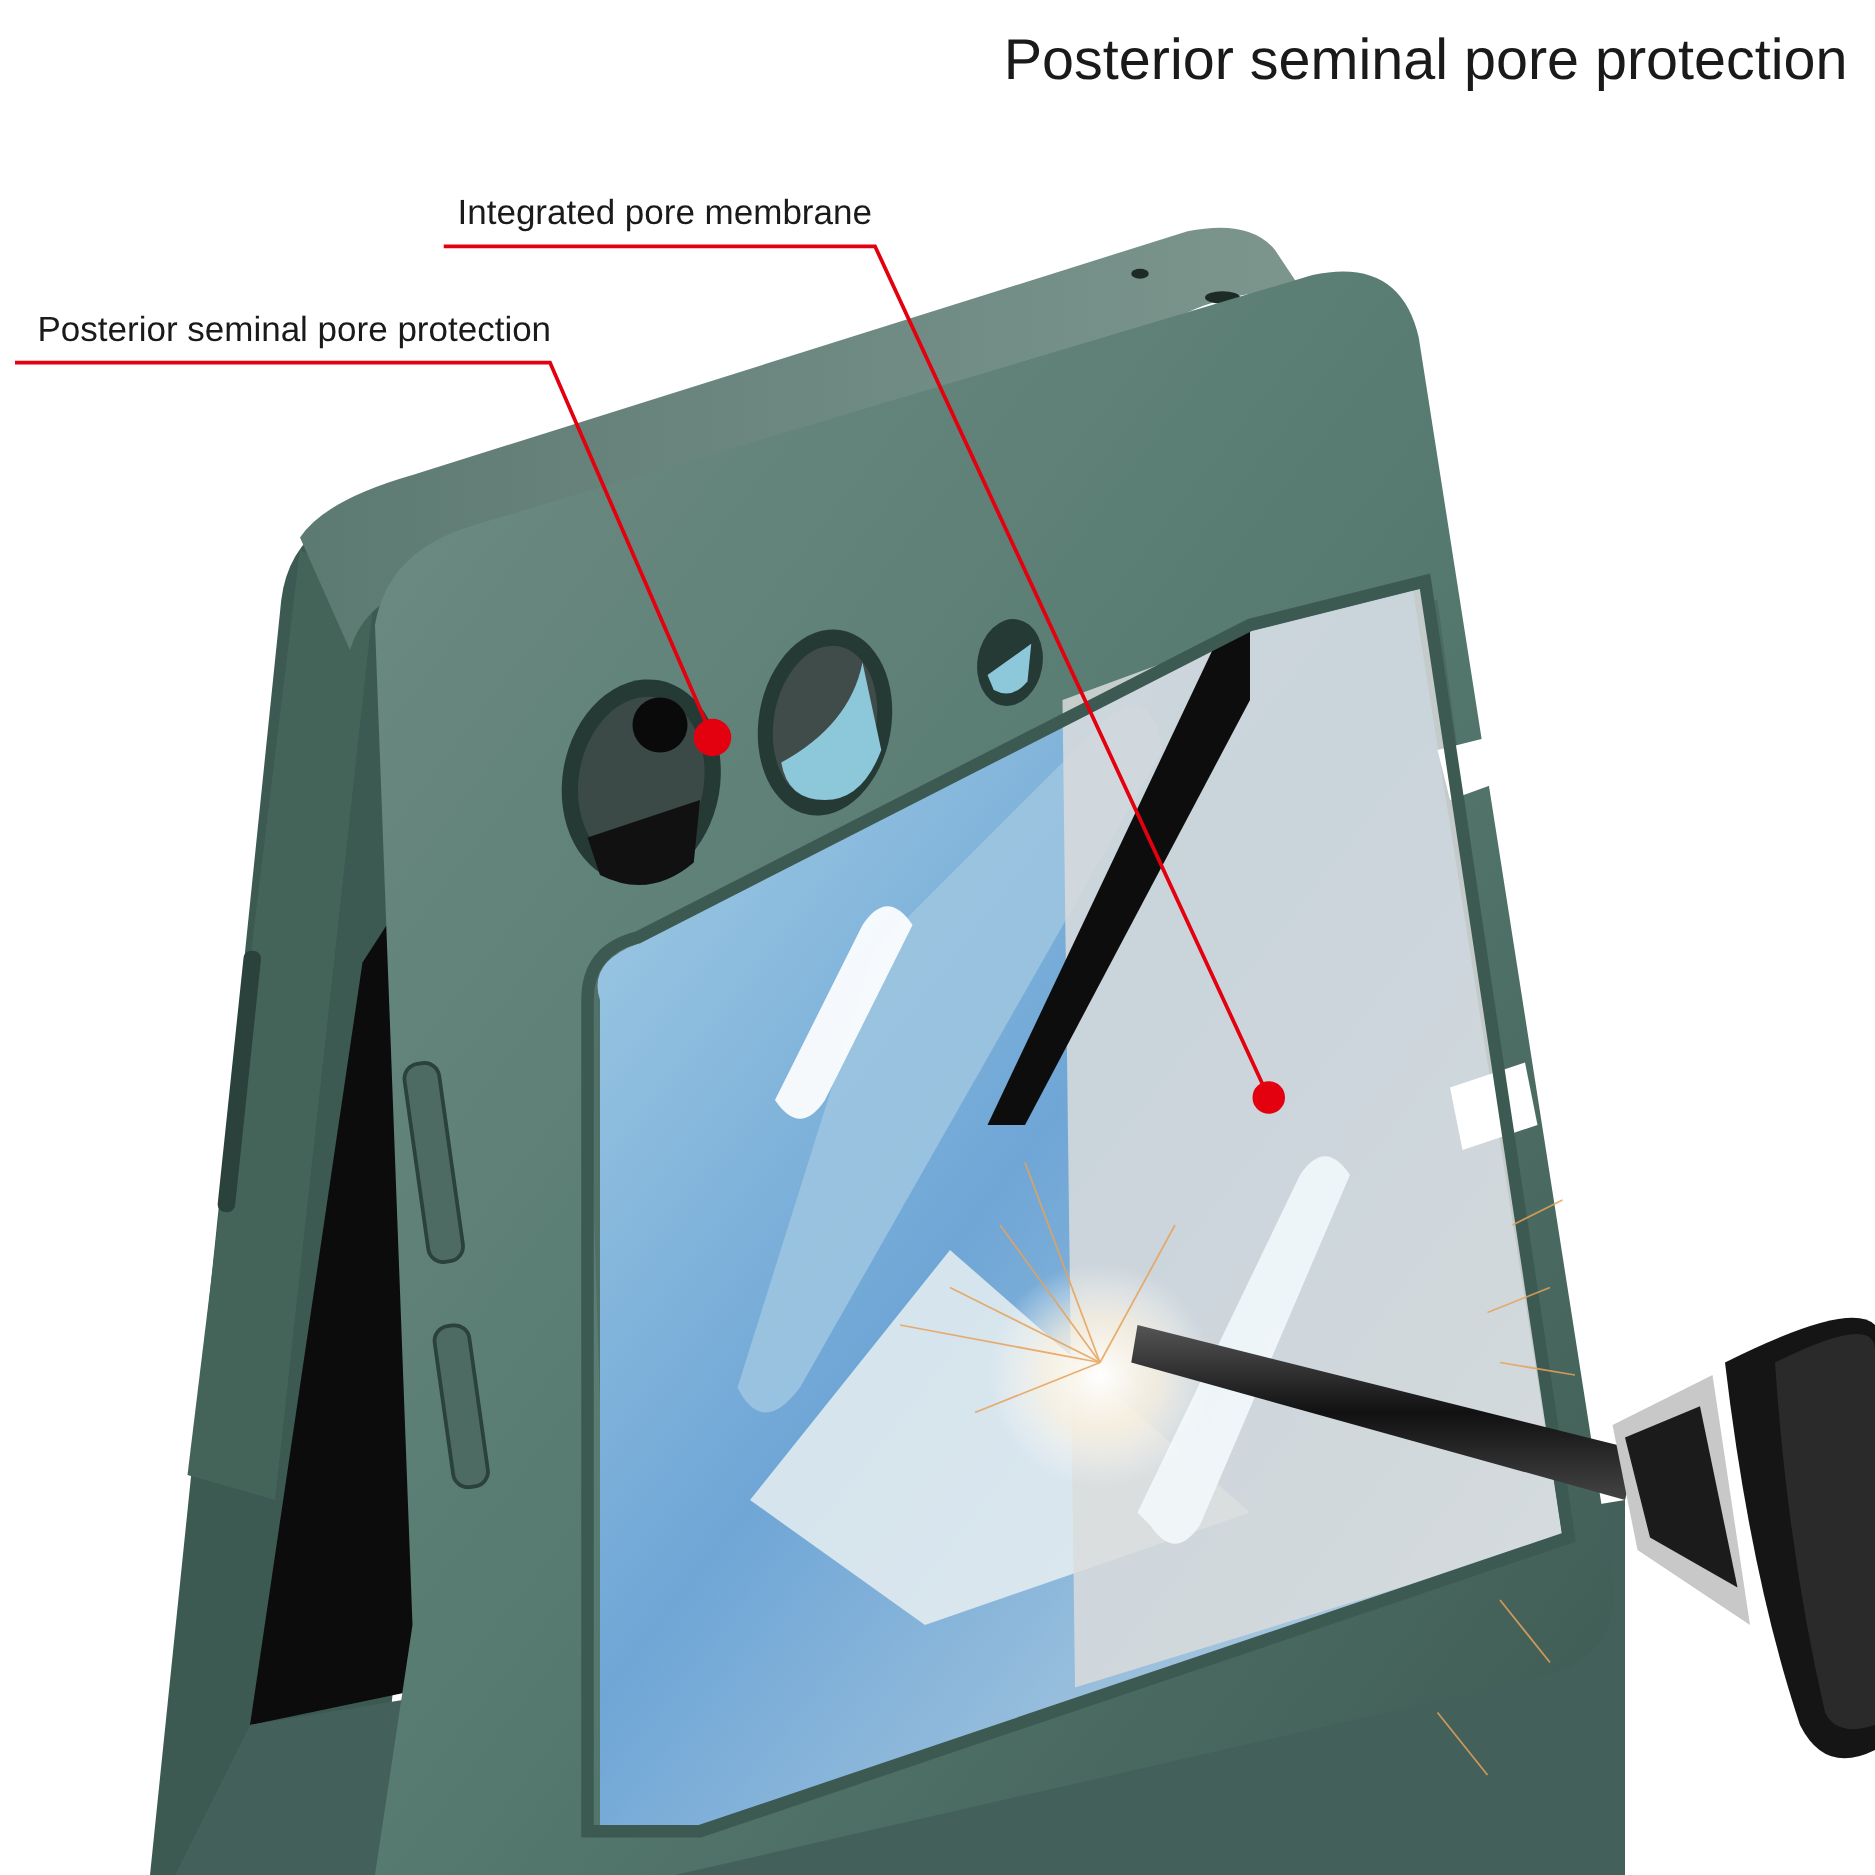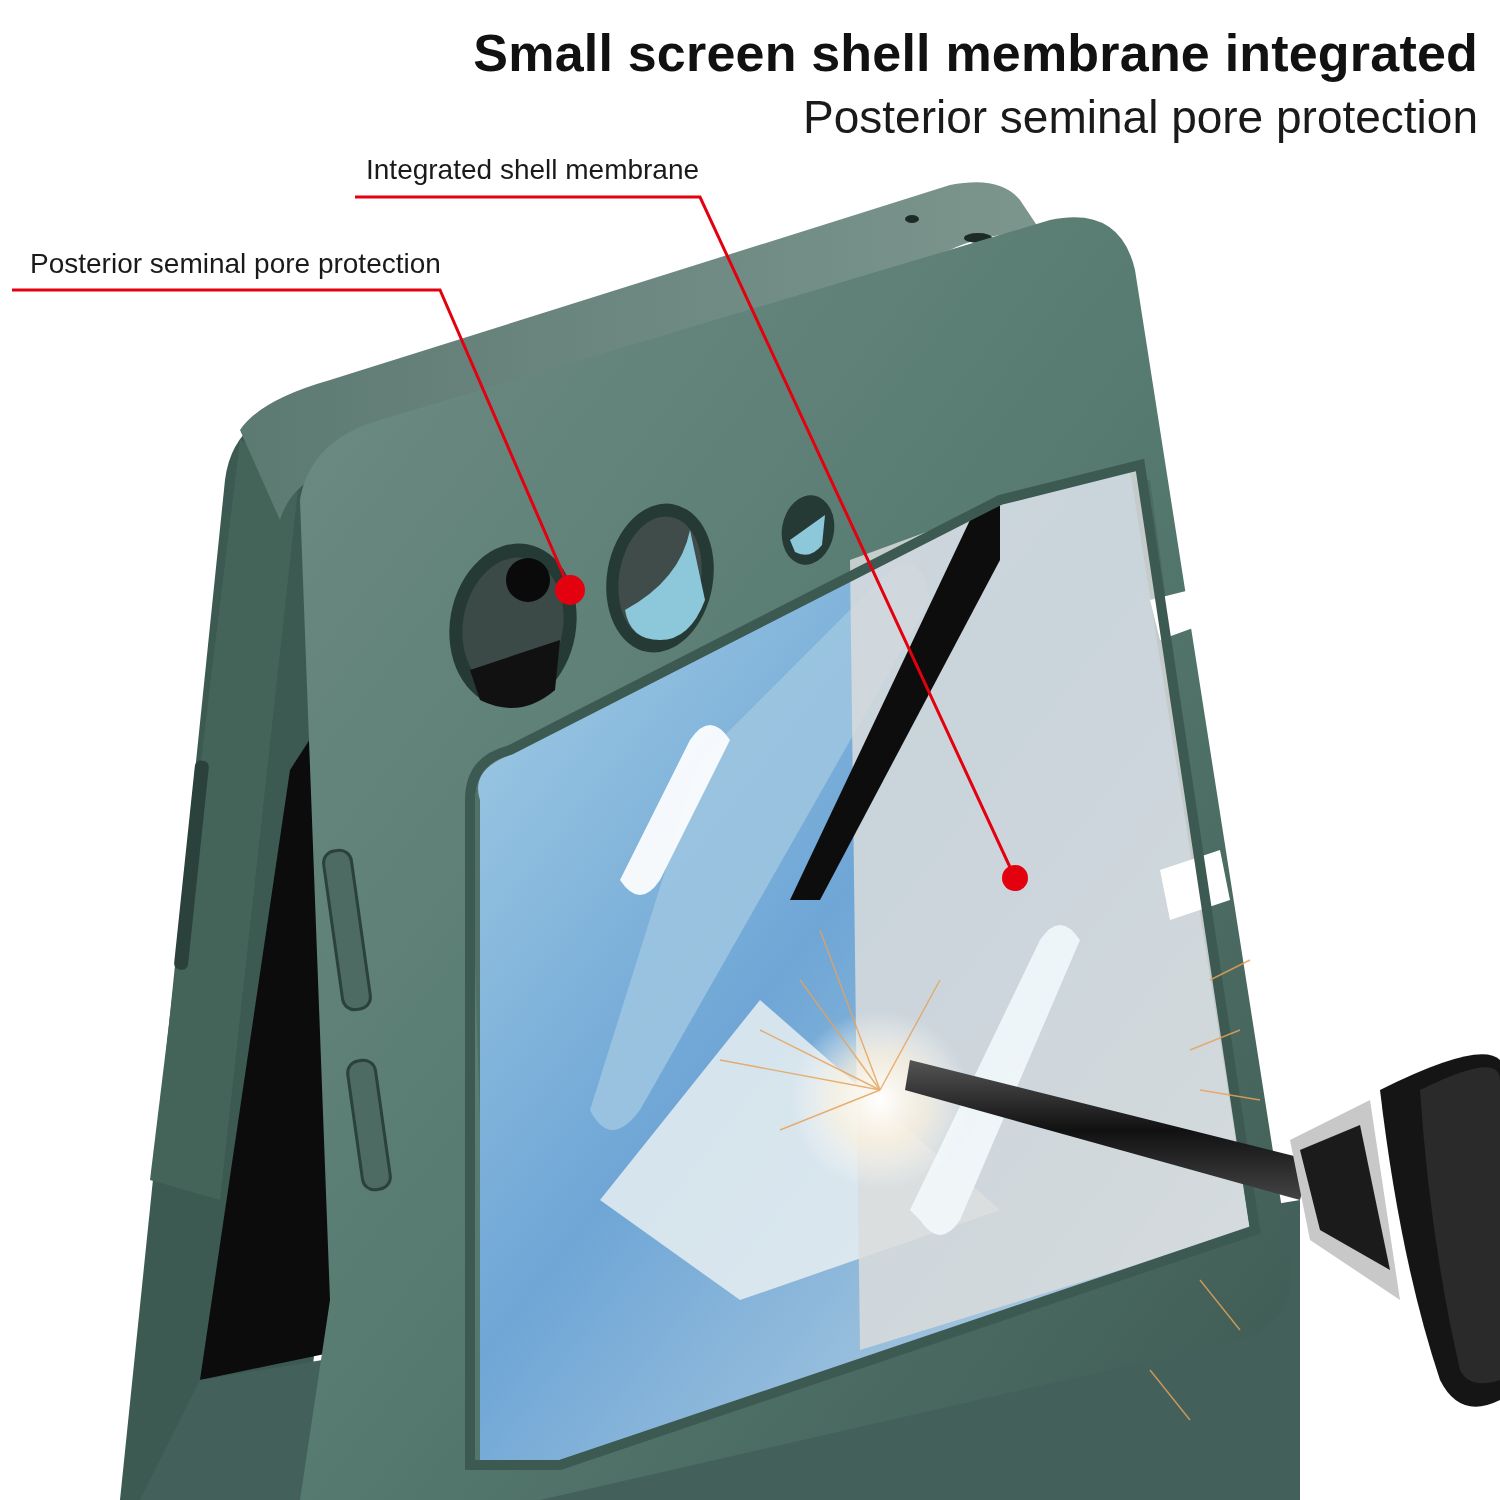--- a/index.html
+++ b/index.html
@@ -121,19 +121,18 @@
 
     <g>
       <polyline points="355,197 700,197 1015,878" fill="none" stroke="#e3000f" stroke-width="3"></polyline>
       <circle cx="1015" cy="878" r="13" fill="#e3000f"></circle>
       <polyline points="12,290 440,290 570,590" fill="none" stroke="#e3000f" stroke-width="3"></polyline>
       <circle cx="570" cy="590" r="15" fill="#e3000f"></circle>
     </g>
   </svg>
 
   <div class="headline">
-    <div class="title">Small screen shell membrane integrated</div>
     <div class="subtitle">Posterior seminal pore protection</div>
   </div>
 
-  <div id="label-membrane" class="callout-label">Integrated shell membrane</div>
+  <div id="label-membrane" class="callout-label">Integrated pore membrane</div>
   <div id="label-pore" class="callout-label">Posterior seminal pore protection</div>
 </div>
 
 </body></html>

